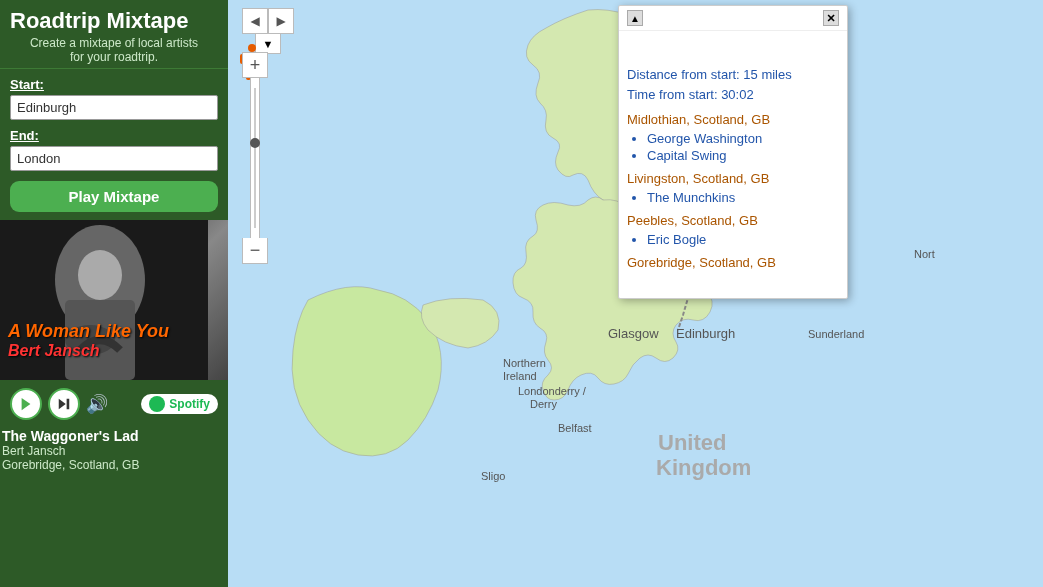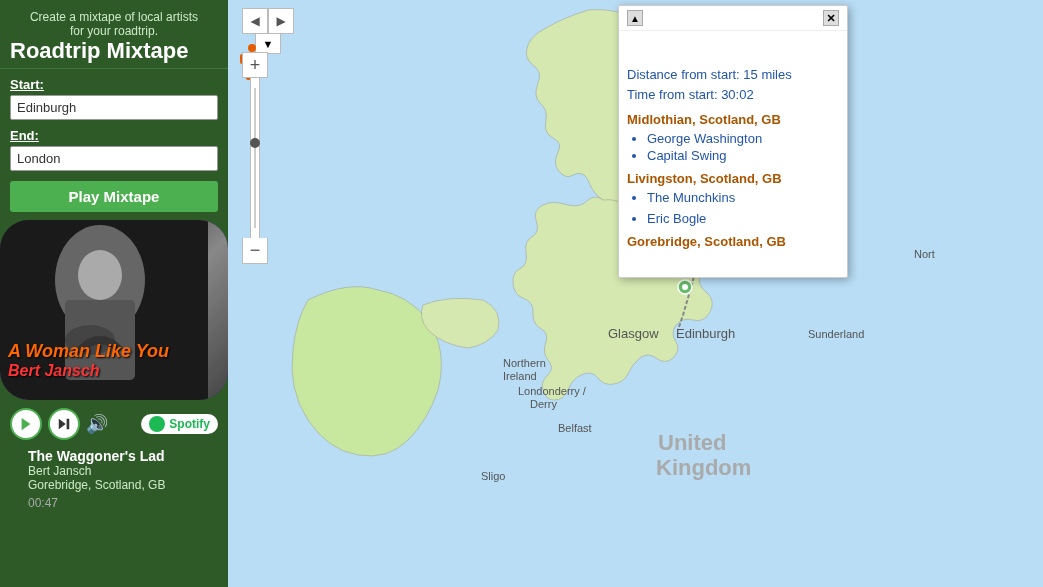--- a/index.html
+++ b/index.html
@@ -51,33 +51,32 @@
       color: #333;
     }
     #play-btn {
       width: 100%;
       padding: 7px;
       background: #4caf50;
       color: white;
       font-size: 15px;
       font-weight: bold;
       border: none;
-      border-radius: 3px;
+      border-radius: 9px;
       cursor: pointer;
       margin-top: 2px;
     }
 
     
     #album-art-container {
       width: 100%;
-      height: 180px;
+      height: 160px;
       position: relative;
       overflow: hidden;
       background: #4c1d95;
-      border-radius: 29px;
     }
     #album-art-img {
       width: 100%;
       height: 100%;
       background: linear-gradient(135deg, #2a2a2a 0%, #555 40%, #888 60%, #444 100%);
       position: relative;
     }
     
     #album-art-img::before {
       content: '';
@@ -144,21 +143,21 @@
       background: #1db954;
       border-radius: 50%;
     }
     #spotify-text {
       font-size: 12px;
       font-weight: bold;
       color: #1db954;
     }
 
     #track-info {
-      padding: 4px 28px 6px;
+      padding: 4px 2px 6px;
       background: #2d5a27;
     }
     #track-name {
       font-size: 14px;
       font-weight: bold;
       color: white;
     }
     #track-artist {
       font-size: 12px;
       color: #cce8c8;
@@ -332,21 +331,21 @@
       font-size: 13px;
       margin-top: 30px;
     }
     .popup-distance {
       color: #2255aa;
       font-size: 13px;
       line-height: 1.5;
     }
     .popup-location {
       color: #aa5500;
-      font-weight: bold;
+      font-weight: normal;
       font-size: 13px;
       margin-top: 8px;
       margin-bottom: 4px;
     }
     .popup-artists-list {
       list-style: disc;
       padding-left: 20px;
       margin-bottom: 6px;
     }
     .popup-artists-list li {
@@ -360,24 +359,24 @@
       position: absolute;
       top: 0; left: 0;
       width: 100%; height: 100%;
     }
   </style>
 </head>
 <body>
 
 <div id="sidebar">
   <div id="sidebar-header">
+    <div id="sidebar-title">Roadtrip Mixtape</div>
     <div id="sidebar-subtitle">
       Create a mixtape of local artists<br>for your roadtrip.
     </div>
-    <div id="sidebar-title">Roadtrip Mixtape</div>
   </div>
   <div id="sidebar-form">
     <div class="field-label">Start:</div>
     <input class="field-input" type="text" value="Edinburgh" style="">
     <div class="field-label">End:</div>
     <input class="field-input" type="text" value="London" style="">
     <button id="play-btn">Play Mixtape</button>
   </div>
 
   <div id="album-art-container">
@@ -415,21 +414,20 @@
     <div id="spotify-logo">
       <div id="spotify-circle"></div>
       <span id="spotify-text">Spotify</span>
     </div>
   </div>
 
   <div id="track-info">
     <div id="track-name">The Waggoner's Lad</div>
     <div id="track-artist">Bert Jansch</div>
     <div id="track-location">Gorebridge, Scotland, GB</div>
-    <div id="track-time">00:47</div>
   </div>
 </div>
 
 <div id="map-container">
   <div id="map-bg">
 
     <svg id="uk-map" viewBox="0 0 815 587" preserveAspectRatio="xMidYMid slice">
 
       <rect width="815" height="587" fill="#b8ddf5"></rect>
 
@@ -525,20 +523,21 @@
         <ul class="popup-artists-list">
           <li>George Washington</li>
           <li>Capital Swing</li>
         </ul>
 
         <div class="popup-location">Livingston, Scotland, GB</div>
         <ul class="popup-artists-list">
           <li>The Munchkins</li>
         </ul>
 
+        <div class="popup-location">Peebles, Scotland, GB</div>
         <ul class="popup-artists-list">
           <li>Eric Bogle</li>
         </ul>
 
         <div class="popup-location">Gorebridge, Scotland, GB</div>
         <div style="height:20px;"></div>
       </div>
     </div>
 
   </div>

